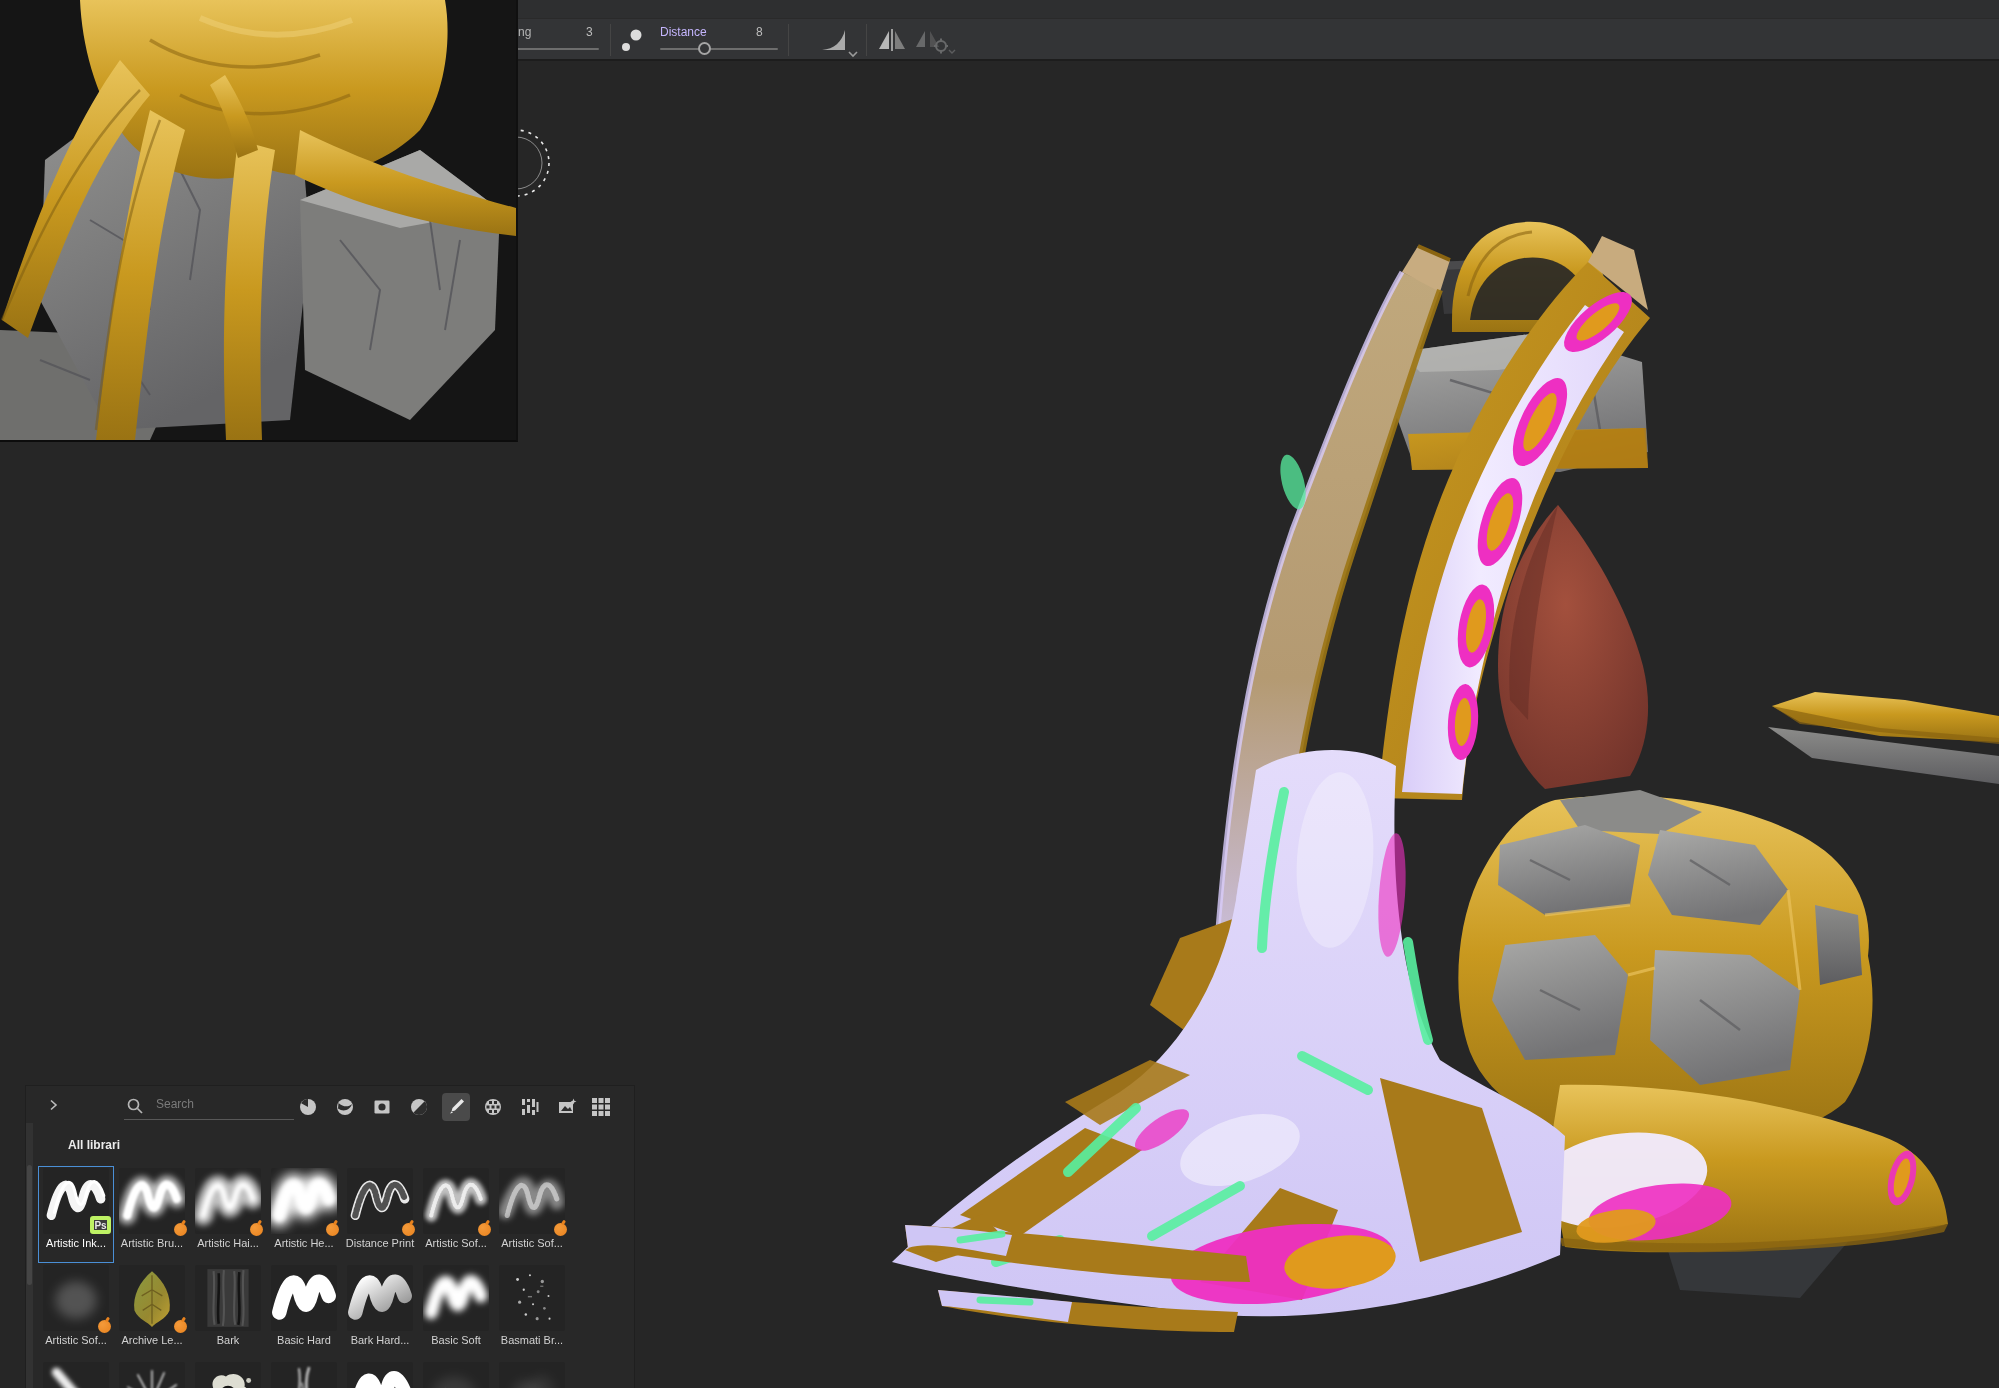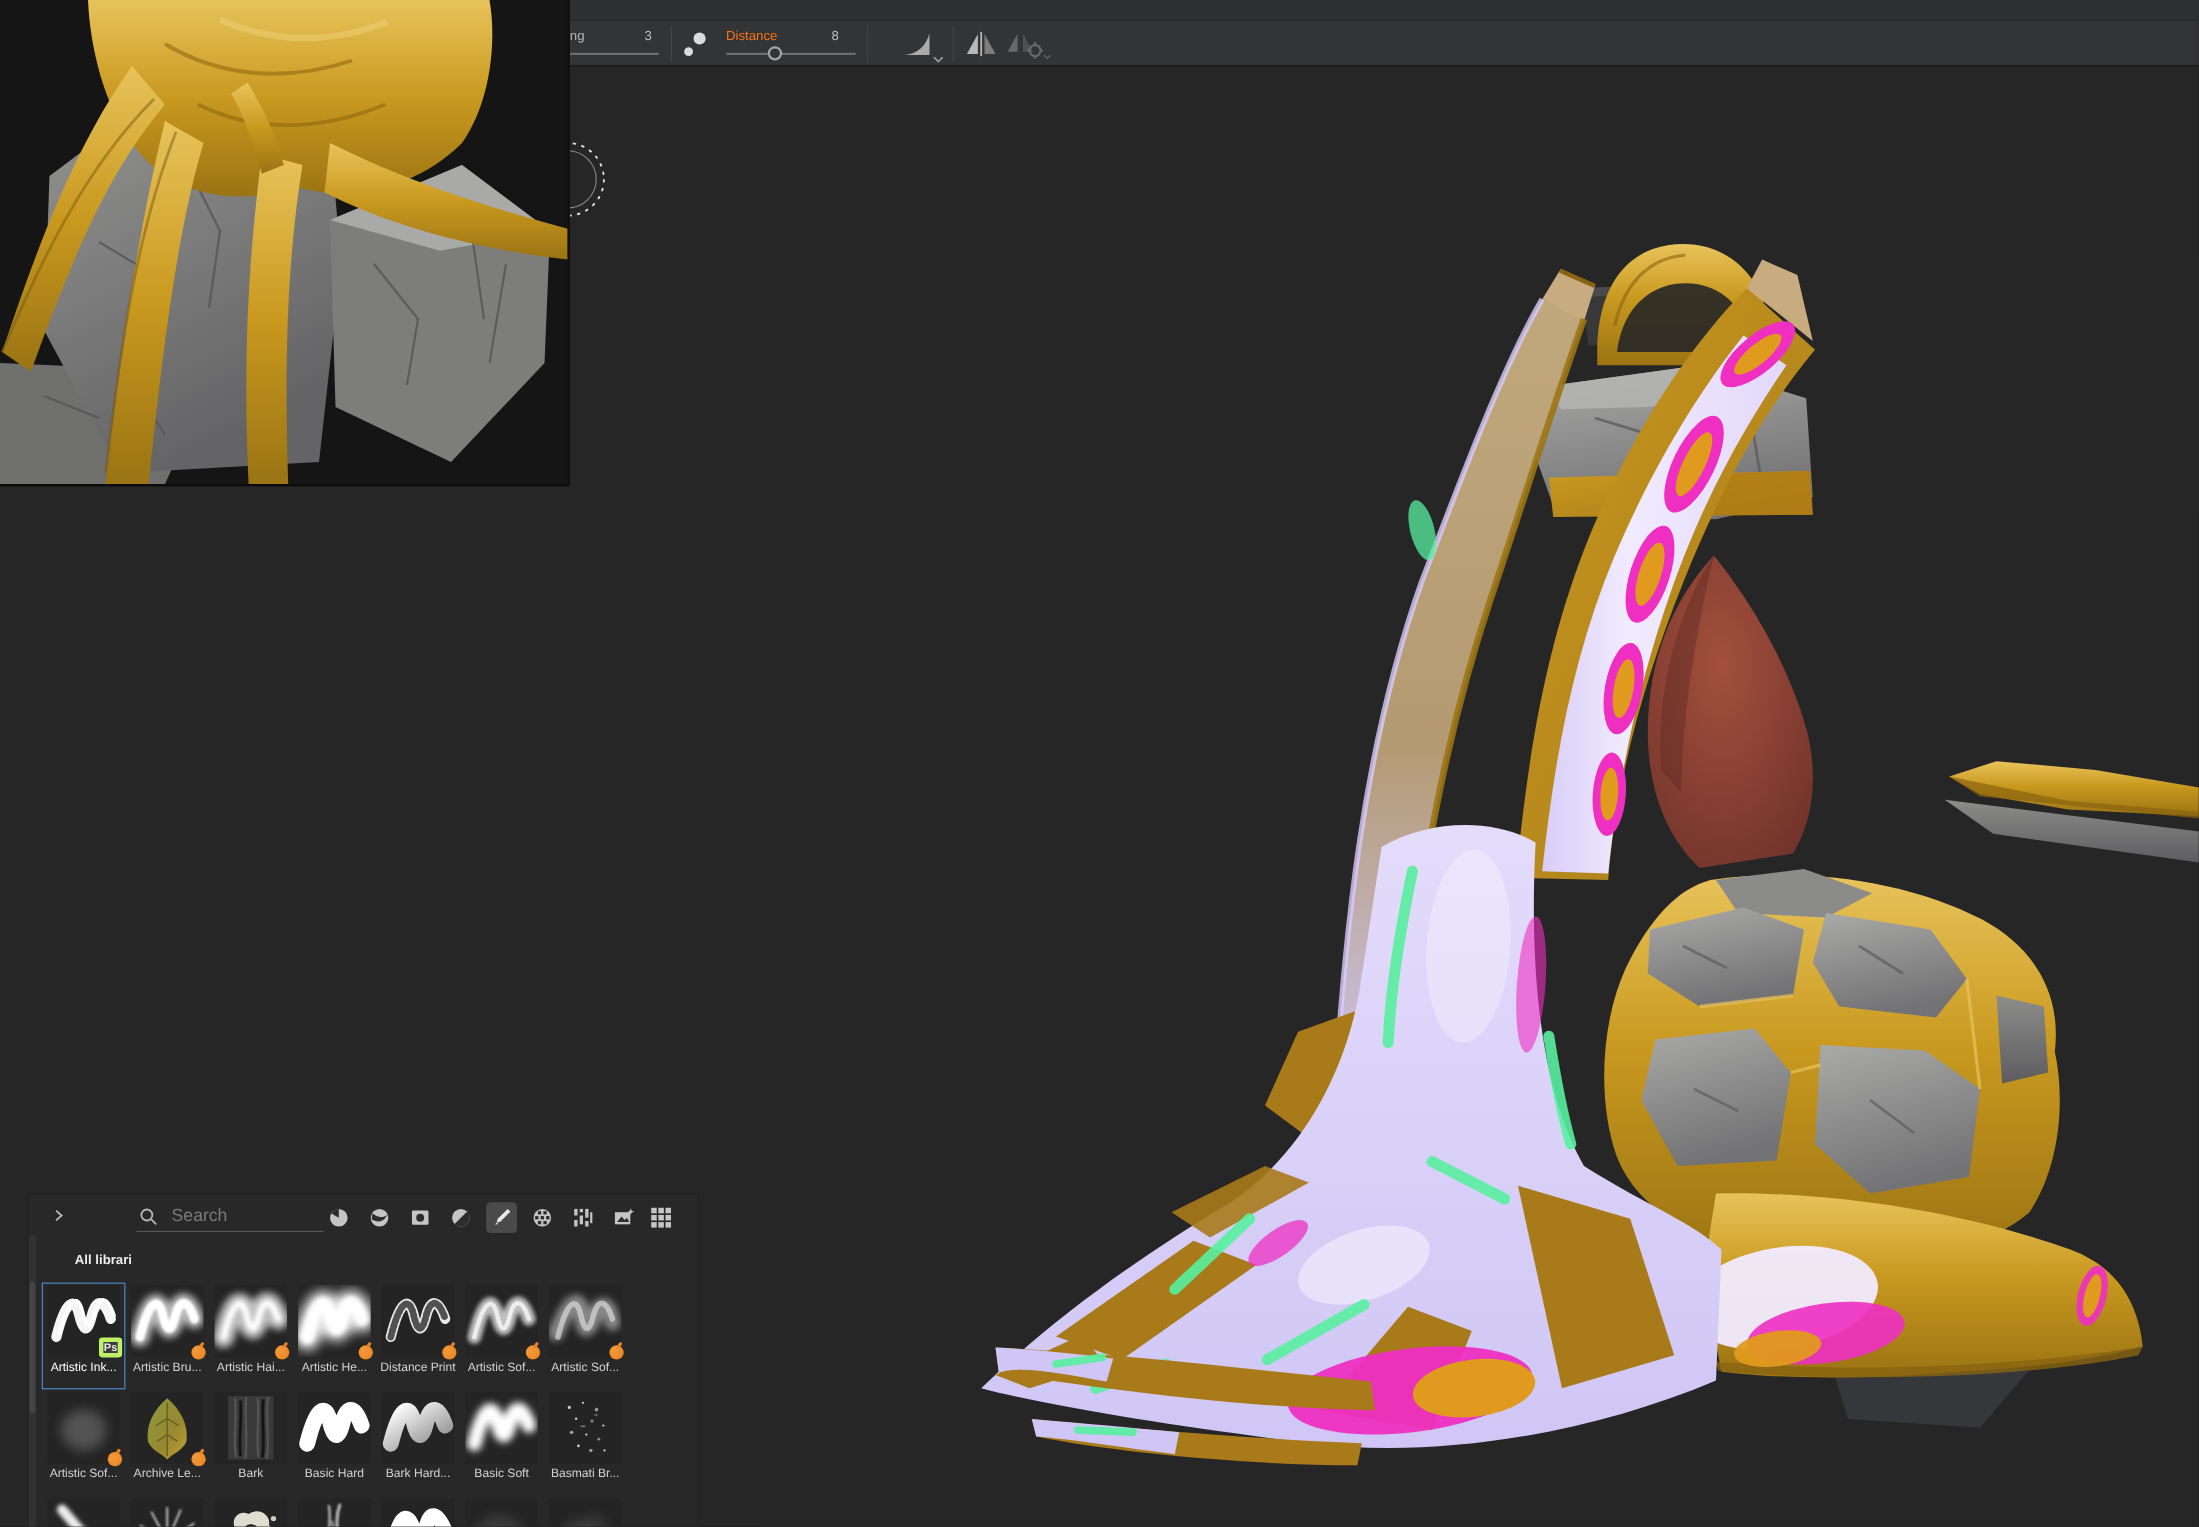--- a/index.html
+++ b/index.html
@@ -5,21 +5,21 @@
   html,body{margin:0;padding:0;background:#1b1b1b;}
   *{box-sizing:border-box;}
   .screen{position:relative;width:1999px;height:1388px;overflow:hidden;
     background:var(--viewport-bg,#262626);
     font-family:"Liberation Sans","DejaVu Sans",sans-serif;color:#c9c9c9;padding-left:10px;}
 
   
   .topstrip{position:absolute;left:0;top:0;width:100%;height:18px;background:var(--topstrip-bg,#2e2f30);z-index:20;}
   .toolrow{position:absolute;left:0;top:18px;width:100%;height:43px;background:var(--toolbar-bg,#333436);
     border-top:1px solid #2a2a2a;border-bottom:2px solid #1d1d1d;z-index:20;}
-  .toolrow .tlabel{position:absolute;font-size:12px;color:#f97316;top:6px;}
+  .toolrow .tlabel{position:absolute;font-size:12px;color:#c4b5fd;top:6px;}
   .toolrow .tvalue{position:absolute;font-size:12px;color:#bdbdbd;top:6px;}
   .slider-track{position:absolute;height:2px;background:#6d6d6d;border-radius:1px;}
   .slider-handle{position:absolute;width:13px;height:13px;border-radius:50%;
     border:2px solid #a5a5a5;background:#333436;}
   .vsep{position:absolute;top:5px;width:1px;height:32px;background:#454545;}
   .ticon{position:absolute;top:7px;}
 
   
   .preview{position:absolute;left:0;top:0;width:518px;height:442px;background:#161616;
     border-right:2px solid #101010;border-bottom:2px solid #0c0c0c;z-index:30;}
@@ -35,21 +35,21 @@
   .assets-title{position:absolute;left:16px;top:10px;font-size:12px;font-weight:bold;
     letter-spacing:.6px;color:#d6d6d6;}
   .hicon{position:absolute;top:9px;cursor:default;}
   .searchrow{position:relative;height:42px;}
   .chev{position:absolute;left:20px;top:12px;}
   .libname{position:absolute;left:42px;top:12px;width:56px;overflow:hidden;white-space:nowrap;
     font-size:12px;font-weight:bold;color:#ececec;margin-top:40px;}
   .searchwrap{position:absolute;left:98px;top:6px;width:170px;height:28px;border-bottom:1px solid #585858;}
   .searchwrap svg{position:absolute;left:2px;top:5px;}
   .searchinput{position:absolute;left:30px;top:4px;width:130px;background:transparent;border:none;
-    outline:none;color:#cfcfcf;font-size:16px;font-family:inherit;}
+    outline:none;color:#cfcfcf;font-size:12px;font-family:inherit;}
   .searchinput::placeholder{color:#7a7a7a;}
   .filters{position:absolute;left:268px;top:7px;display:flex;gap:9px;align-items:center;}
   .ficon{width:28px;height:28px;display:flex;align-items:center;justify-content:center;border-radius:4px;}
   .ficon.active{background:#4a4a4a;}
   .gridview{position:absolute;right:22px;top:10px;}
 
   .scrollgutter{position:absolute;left:0;top:37px;bottom:0;width:7px;background:#323232;}
   .scrollthumb{position:absolute;left:1px;top:42px;width:5px;height:120px;background:#454545;border-radius:3px;}
 
   .tiles{position:absolute;left:12px;top:80px;width:590px;

